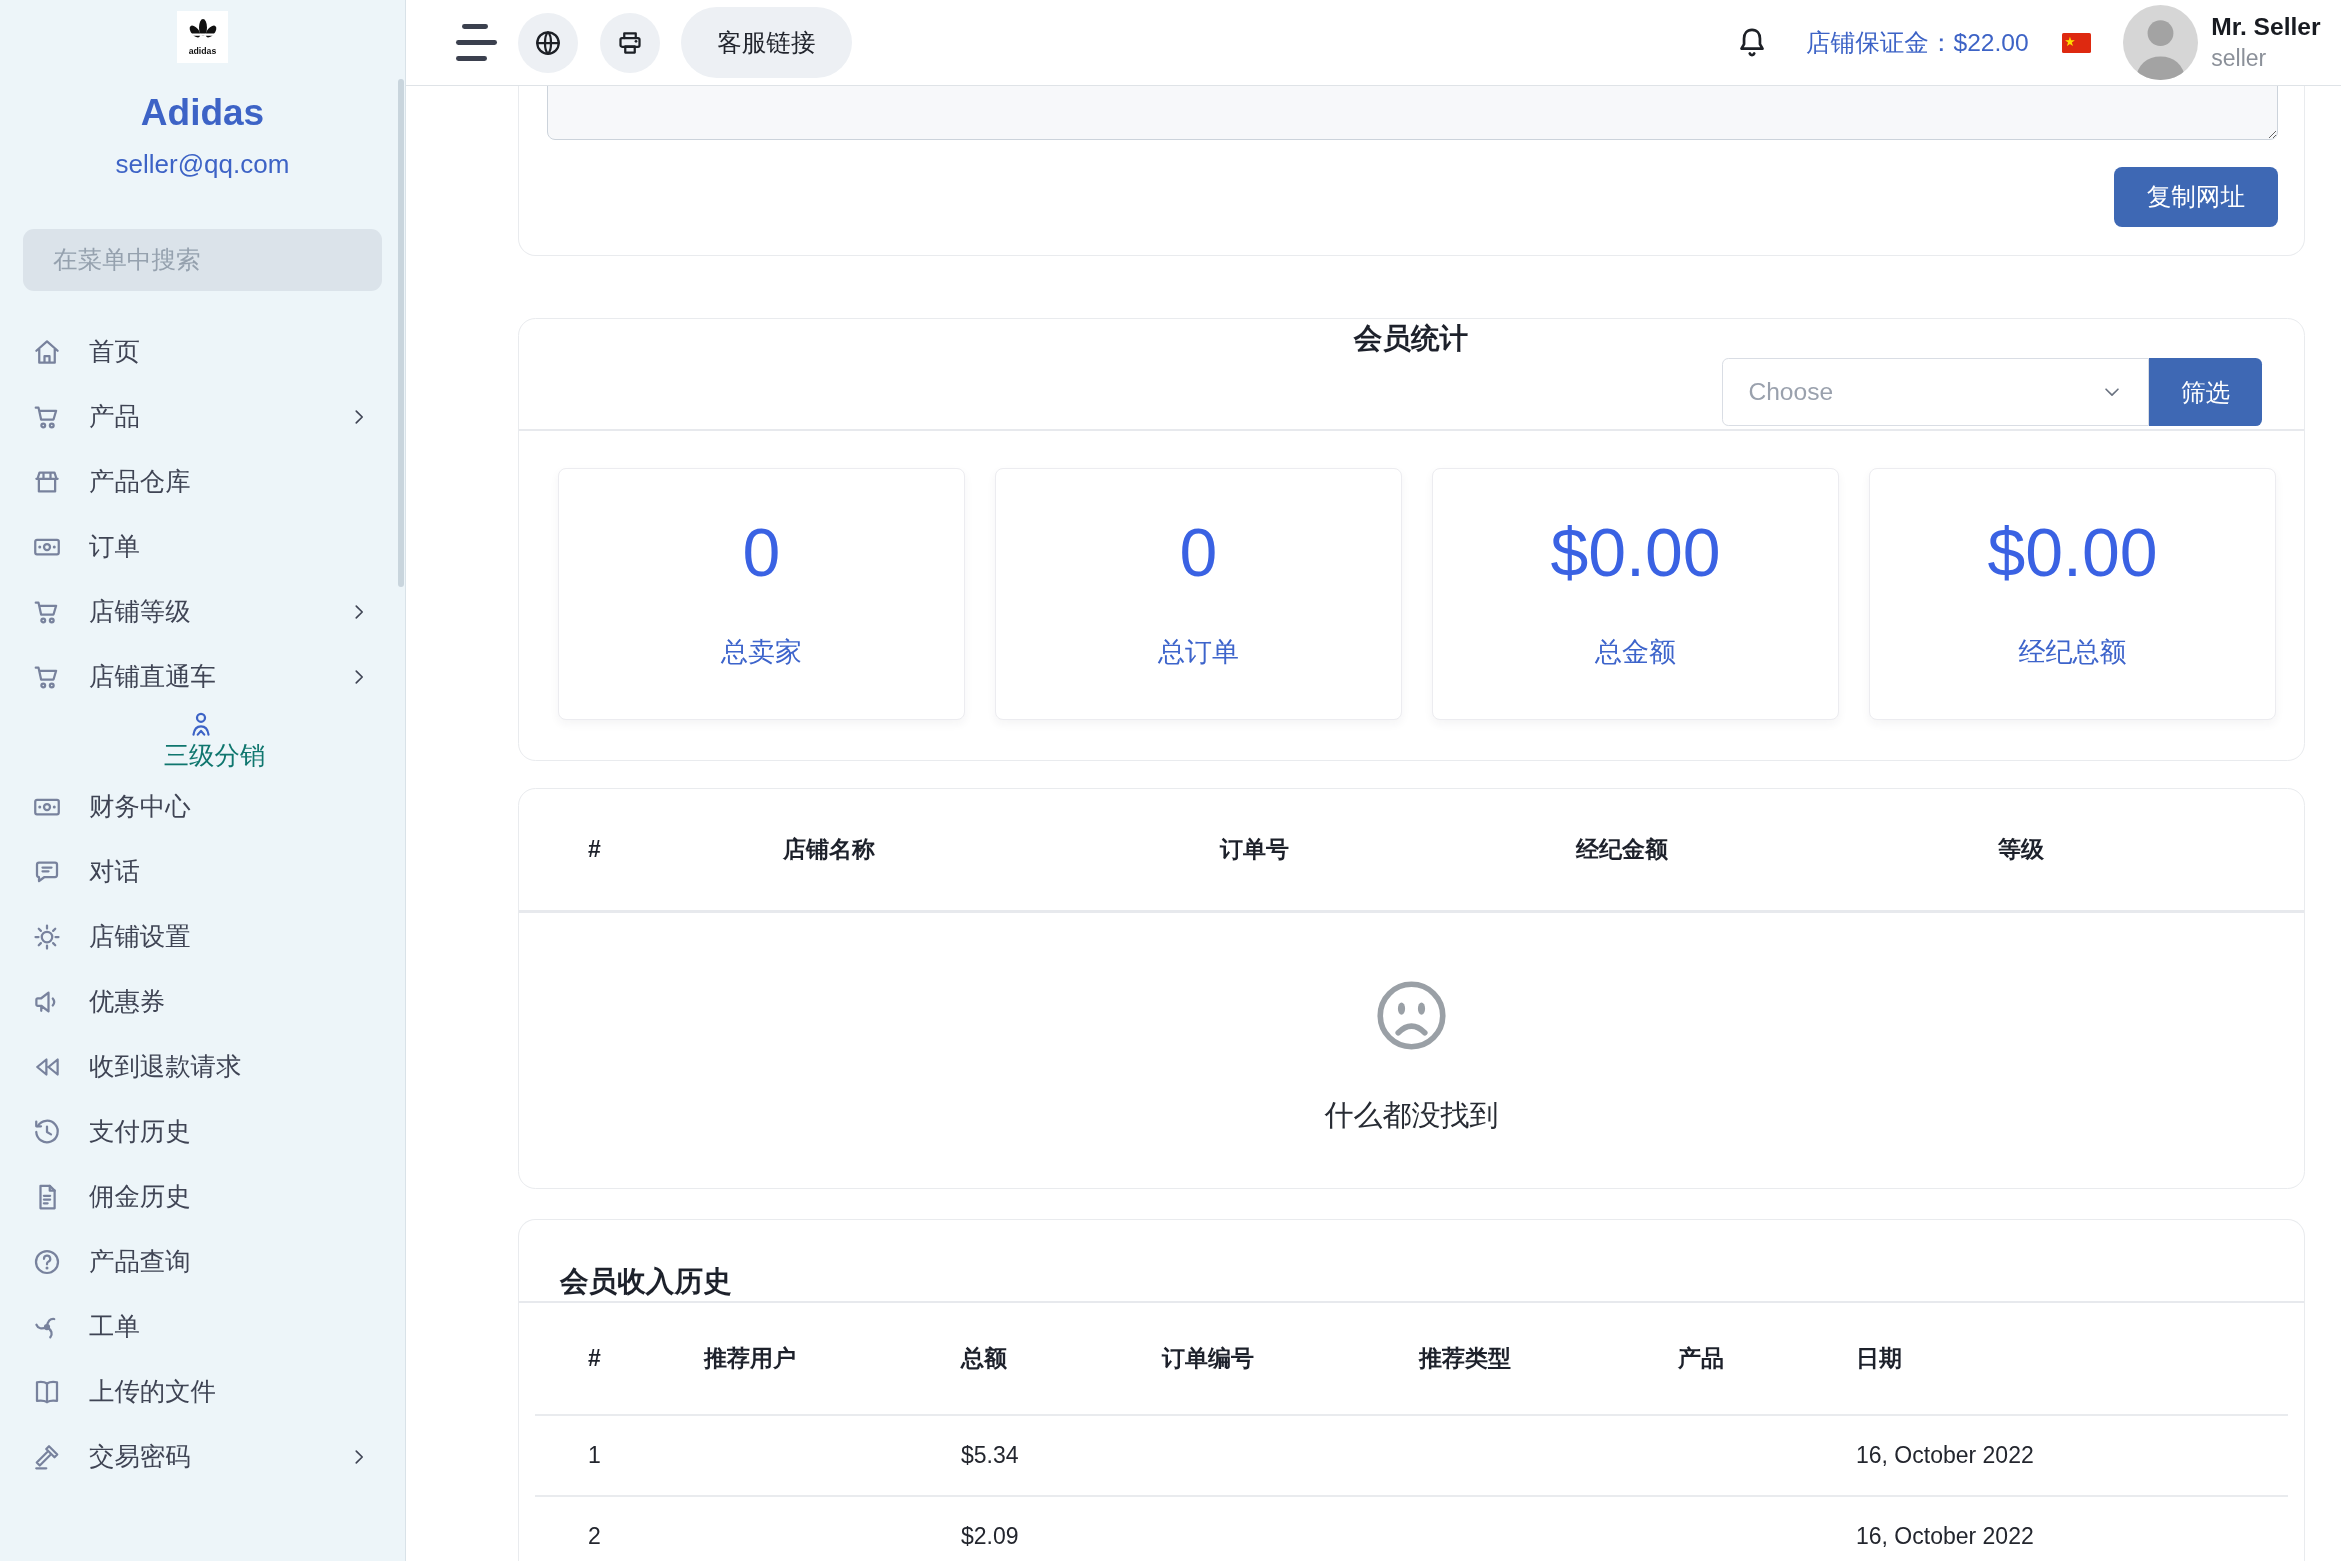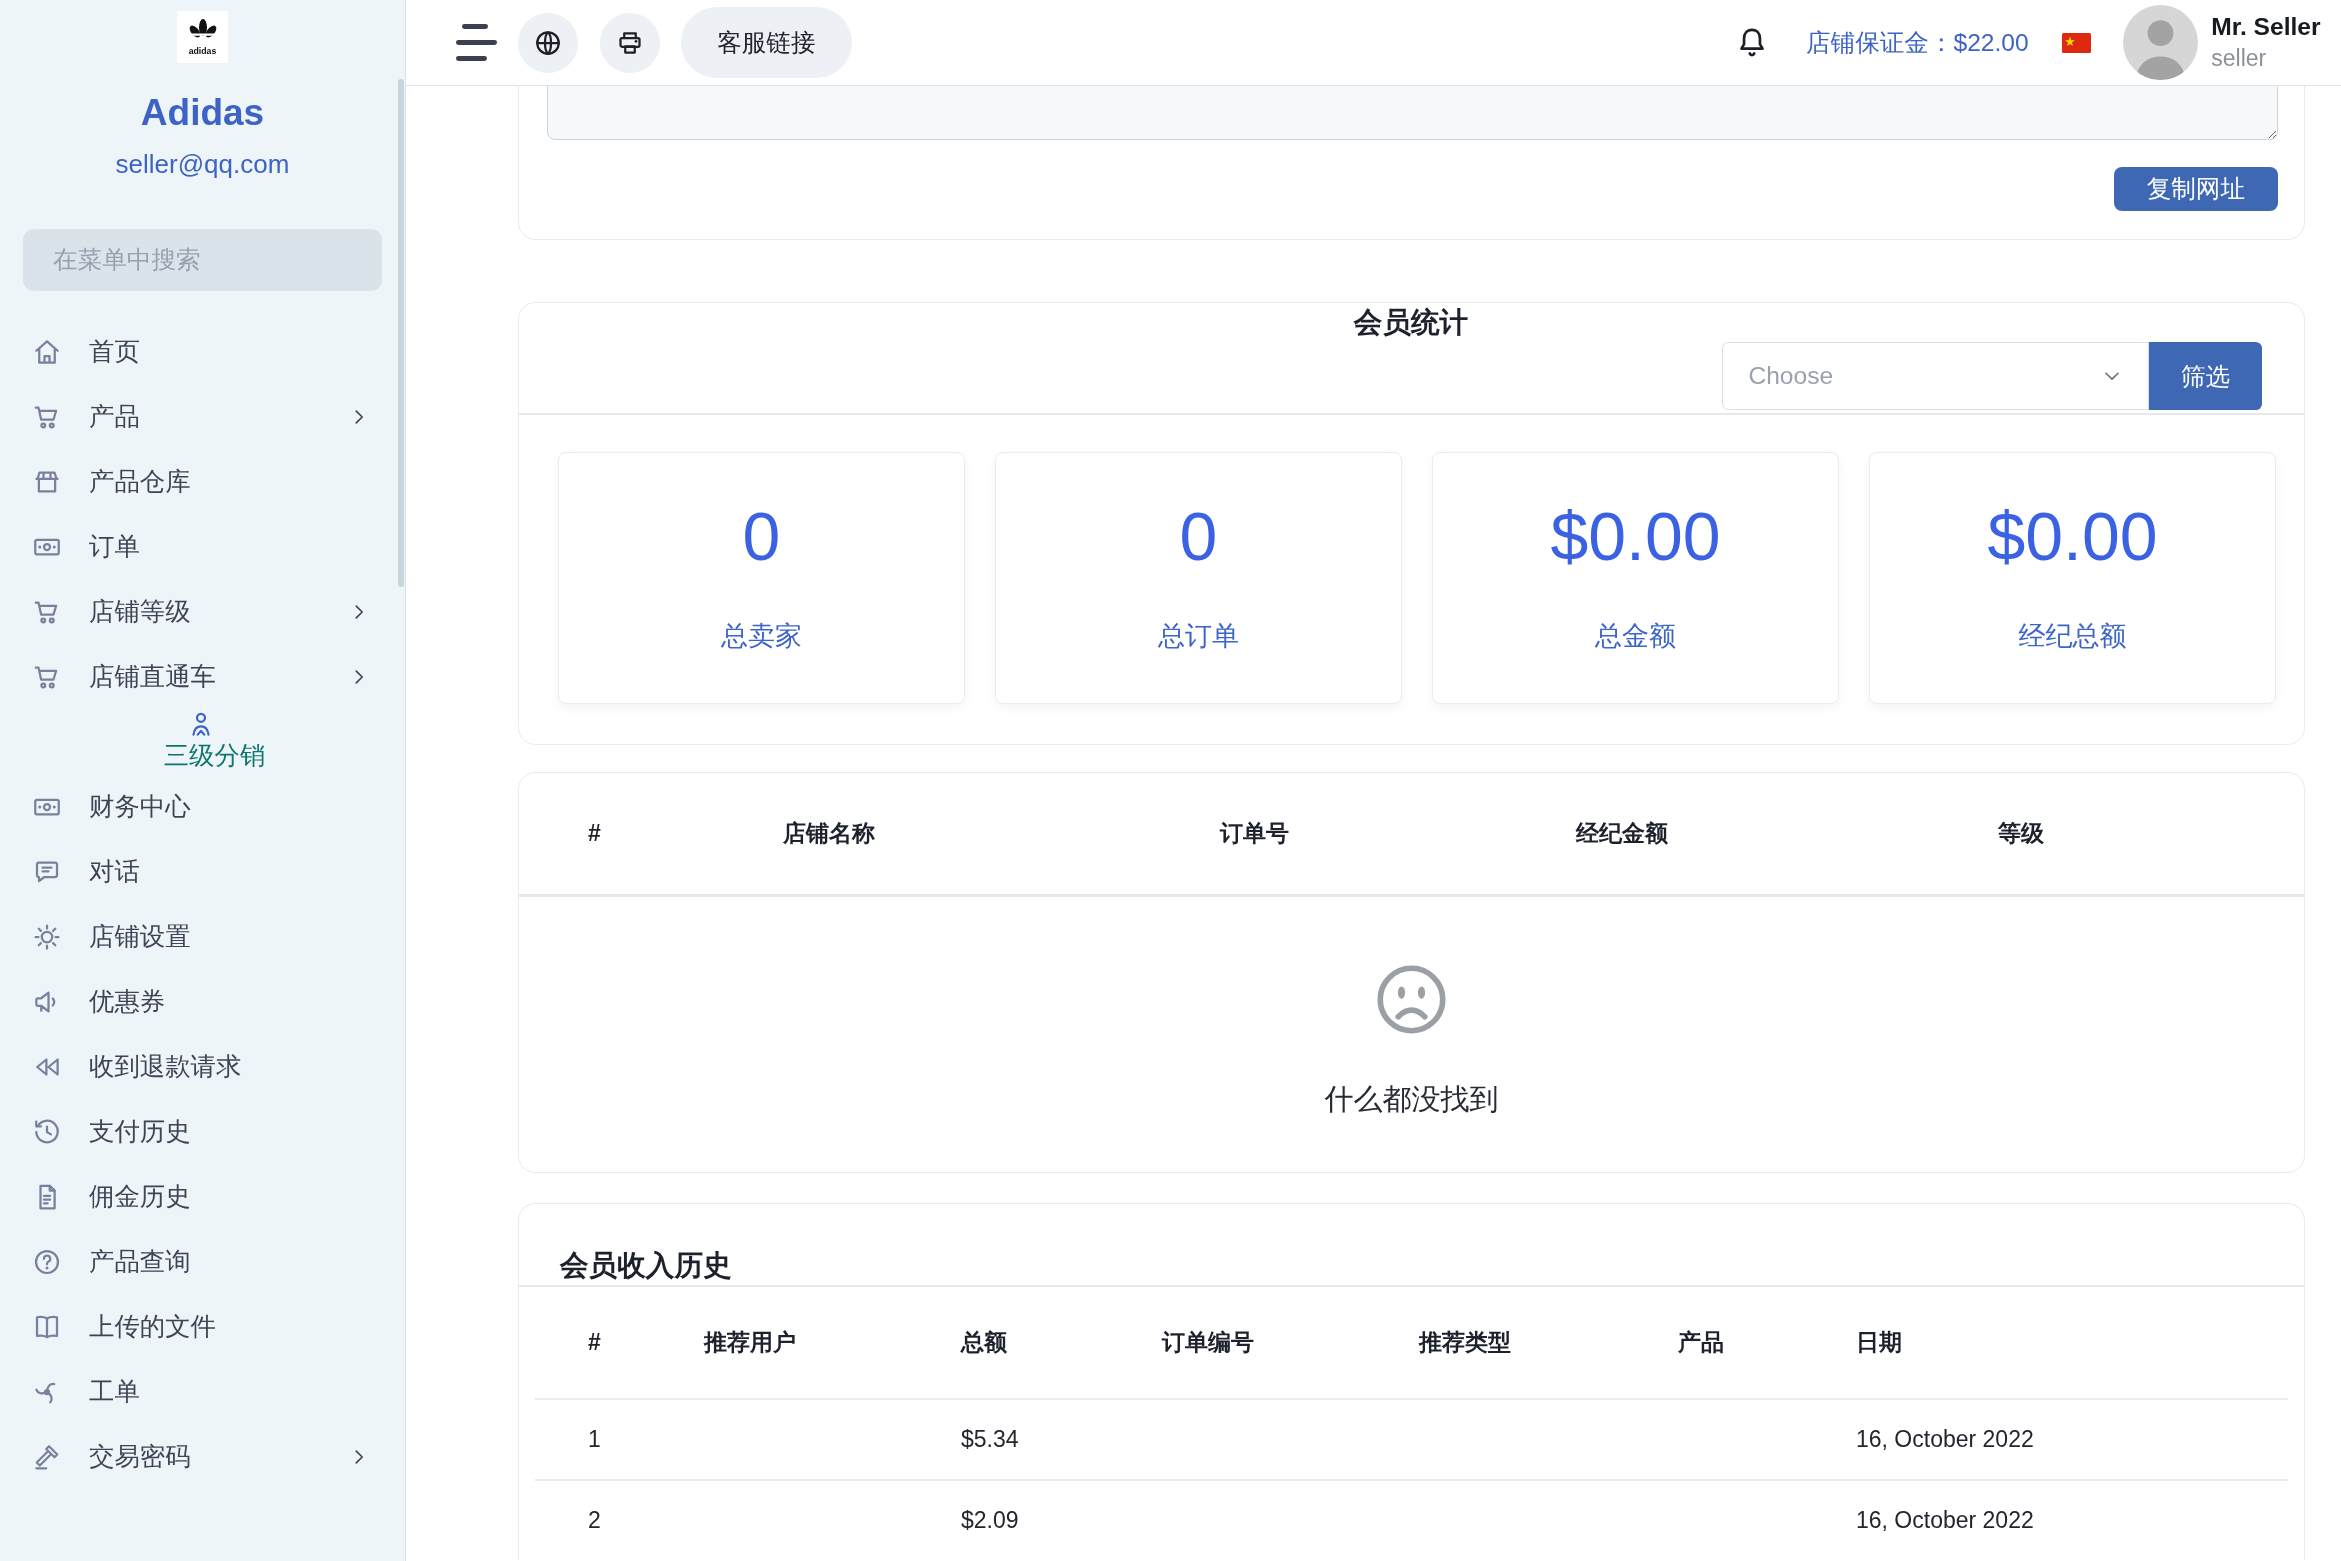--- a/index.html
+++ b/index.html
@@ -64,21 +64,21 @@
   .card { background:#fff; border:1.6px solid #e9ebee; border-radius:17.5px; }
 
   
   .card-url { border-top:none; border-radius:0 0 17.5px 17.5px; overflow:hidden;
     padding:0 26px 28.6px 28px; }
   .card-url textarea { display:block; width:100%; height:79px; margin-top:-25.4px;
     background:#f7f8fa; border:1.6px solid #ccd3db; border-radius:8px; resize:vertical;
     padding:11px 17.5px; font-size:22px; font-family:inherit; color:#3c4352; outline:none; }
   .url-actions { display:flex; justify-content:flex-end; margin-top:27px; }
   .btn-primary { background:#3e68b4; color:#fff; border:none; border-radius:8px;
-    font-size:24.6px; padding:0 33px; height:44px; font-family:inherit; cursor:pointer; }
+    font-size:24.6px; padding:0 33px; height:60px; font-family:inherit; cursor:pointer; }
 
   
   .card-stats { margin-top:62px; }
   .cs-head { display:flex; align-items:center; height:112px; padding:0 42px 0 41px;
     border-bottom:2.4px solid #e7e9ed;flex-direction:column; }
   .card-title { font-size:28.6px; font-weight:700; color:#1d212b; }
   .filter { margin-left:auto; display:flex; }
   .select { width:427px; height:68px; border:1.6px solid #d9dde4; border-radius:6.3px 0 0 6.3px;
     display:flex; align-items:center; padding:0 25.4px; font-size:24.6px; color:#9aa1ad;
     background:#fff; cursor:pointer; }
@@ -317,29 +317,29 @@
           <span class="mi-label">佣金历史</span>
         </div>
         <div class="menu-item">
           <svg class="icon mi-icon" viewBox="0 0 38 38" width="30" height="30">
             <use href="#ic-question"></use>
           </svg>
           <span class="mi-label">产品查询</span>
         </div>
         <div class="menu-item">
           <svg class="icon mi-icon" viewBox="0 0 38 38" width="30" height="30">
+            <use href="#ic-aperture"></use>
+          </svg>
+          <span class="mi-label">工单</span>
+        </div>
+        <div class="menu-item">
+          <svg class="icon mi-icon" viewBox="0 0 38 38" width="30" height="30">
             <use href="#ic-pages"></use>
           </svg>
           <span class="mi-label">上传的文件</span>
-        </div>
-        <div class="menu-item">
-          <svg class="icon mi-icon" viewBox="0 0 38 38" width="30" height="30">
-            <use href="#ic-aperture"></use>
-          </svg>
-          <span class="mi-label">工单</span>
         </div>
         <div class="menu-item">
           <svg class="icon mi-icon" viewBox="0 0 38 38" width="30" height="30">
             <use href="#ic-gavel"></use>
           </svg>
           <span class="mi-label">交易密码</span>
           <svg class="icon mi-arrow" viewBox="0 0 28 28" width="22" height="22">
             <use href="#ic-chev-right"></use>
           </svg>
         </div>

